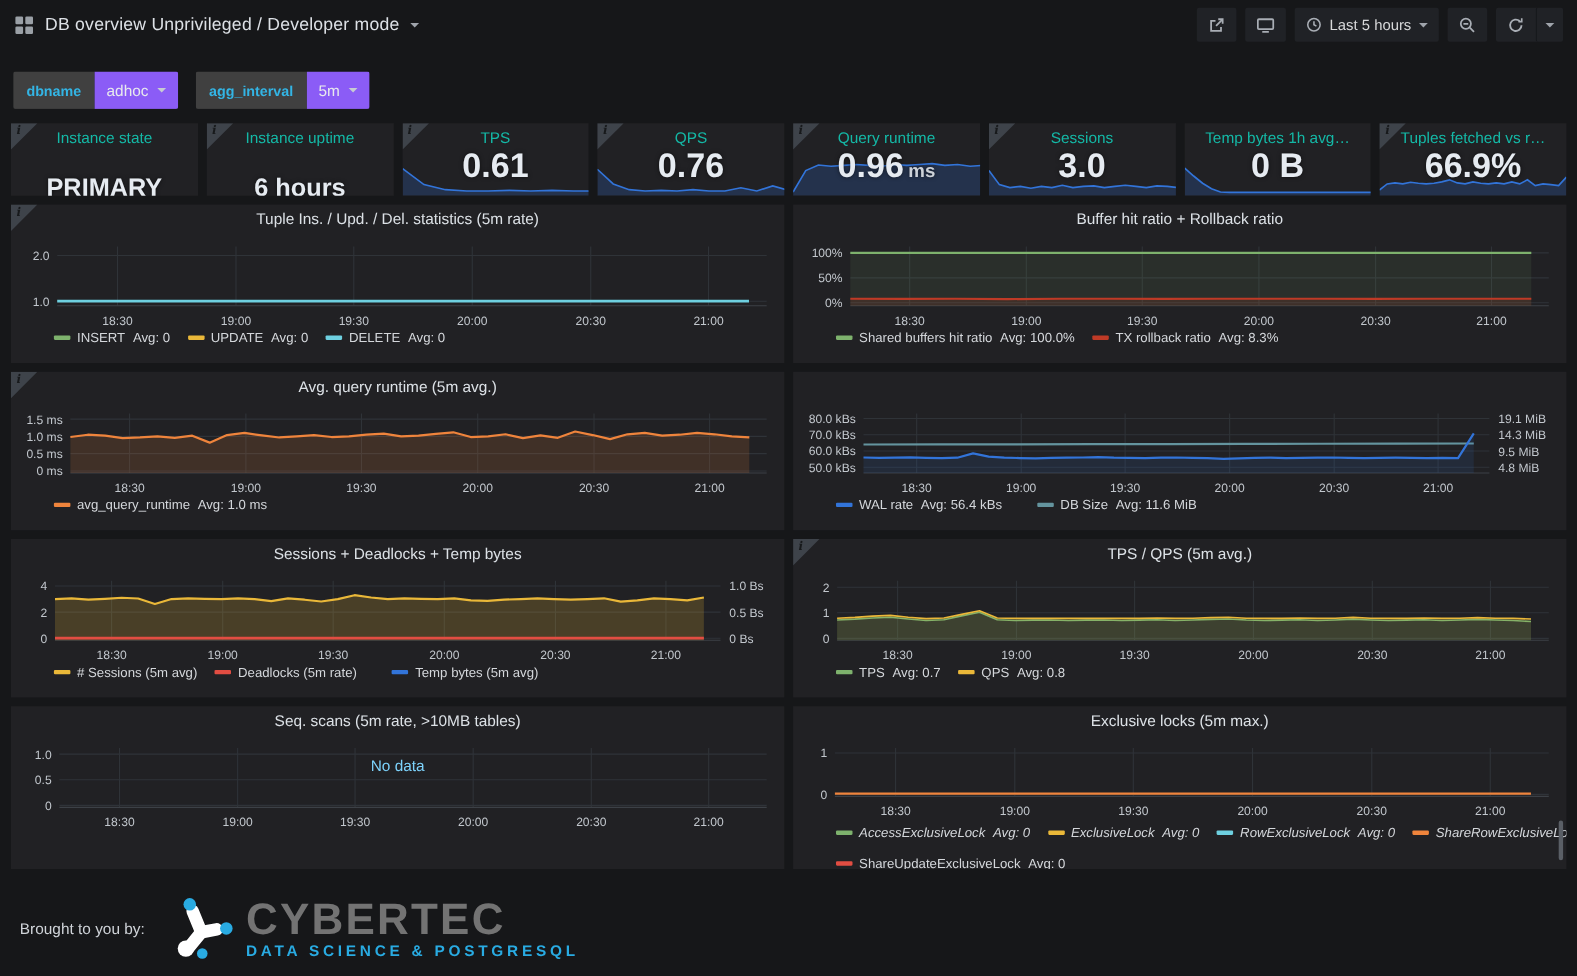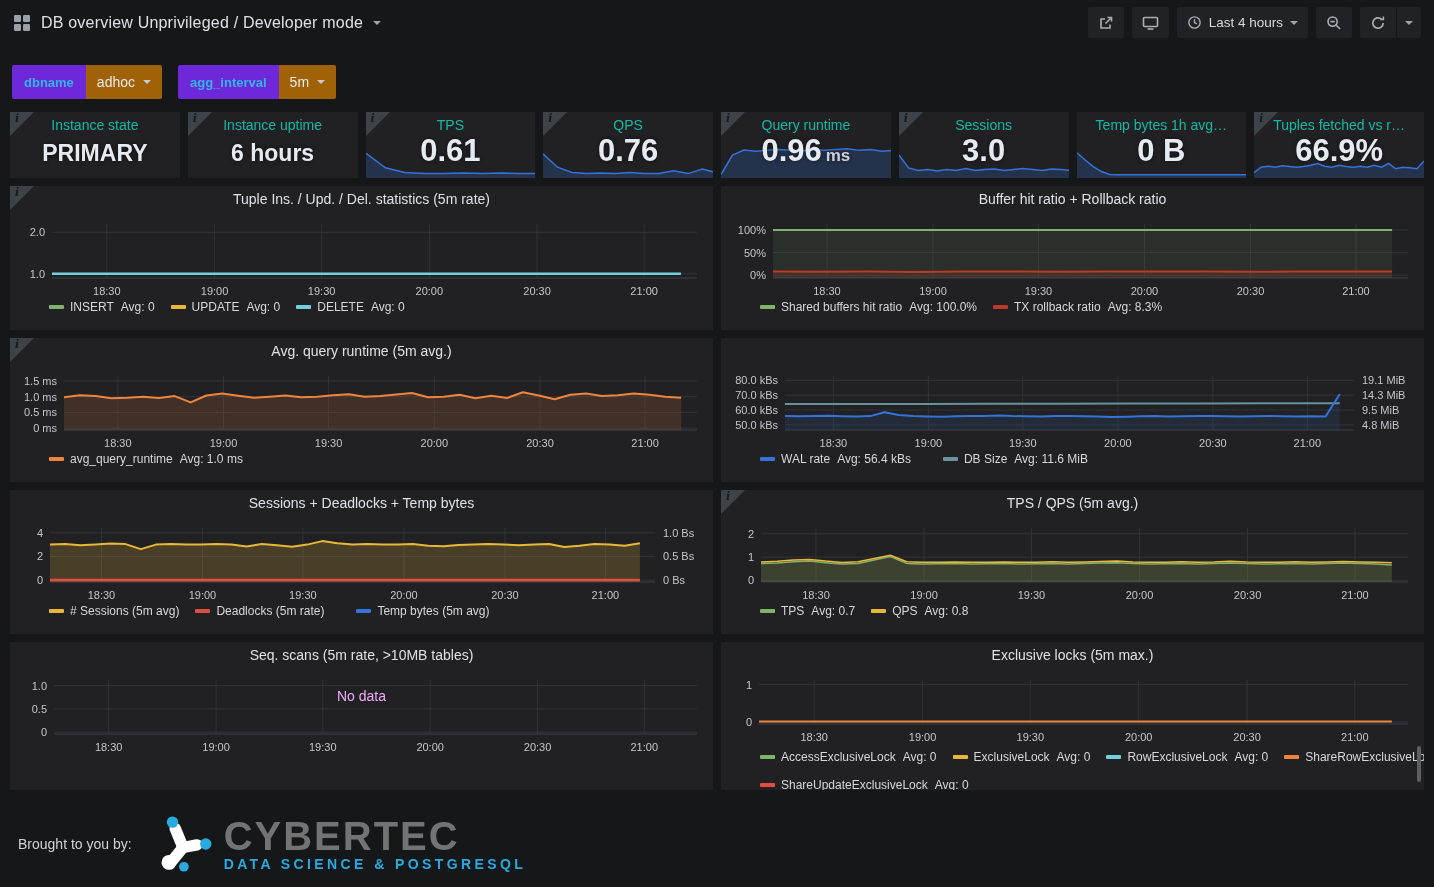--- a/index.html
+++ b/index.html
@@ -19,43 +19,43 @@
   .navbtn { border:none; outline:none; cursor:pointer; background:#202226; color:#b2b6bc;
             height:31px; border-radius:2px; display:inline-flex; align-items:center; gap:7px; padding:0 10px; font-family:inherit; }
   .navbtn svg { display:block; }
   .timebtn span { font-size:13.5px; color:#d8d9da; }
   .split { display:inline-flex; background:#202226; border-radius:2px; }
   .split .navbtn { background:transparent; }
   .split .navbtn + .navbtn { border-left:1px solid #141619; padding:0 8px; }
   
   .filters { display:flex; margin:20px 0 0 12px; }
   .filter { display:inline-flex; margin-right:16px; border-radius:2px; overflow:hidden; height:34px; }
-  .f-label { background:#6d28d9; color:#33b5e5; font-size:13px; font-weight:600; display:flex; align-items:center; padding:0 12px; }
-  .f-value { background:#a16207; color:#e8eaed; font-size:14px; display:flex; align-items:center; padding:0 11px; cursor:pointer; }
+  .f-label { background:#404040; color:#33b5e5; font-size:13px; font-weight:600; display:flex; align-items:center; padding:0 12px; }
+  .f-value { background:#8b5cf6; color:#e8eaed; font-size:14px; display:flex; align-items:center; padding:0 11px; cursor:pointer; }
   .f-value .caret { margin-left:8px; border-top-color:#c7ccd2; }
   
   .stats { display:flex; gap:8px; margin:13px 10px 0; }
   .stat-panel { position:relative; flex:1 1 0; height:66px; background:#212124; overflow:hidden; }
   .stat-title { text-align:center; font-size:14px; color:#14b8a6; margin-top:5px; position:relative; z-index:2; white-space:nowrap; overflow:hidden; }
   .stat-value { text-align:center; font-weight:bold; font-size:31px; color:#e6ebf1; line-height:36px; position:relative; z-index:2; text-shadow:0 0 4px rgba(0,0,0,.55); }
-  .stat-value.med { font-size:23px; line-height:34px; margin-top:3px; }
+  .stat-value.med { font-size:23px; line-height:34px; margin-top:20px; }
   .stat-value .unit { font-size:17px; font-weight:bold; color:#cdd2d8; margin-left:4px; }
   .stat-spark { position:absolute; left:0; bottom:0; z-index:1; }
   
   .grid { display:grid; grid-template-columns:1fr 1fr; grid-template-rows:144px 144px 144px 148px; gap:8px; margin:8px 10px 0; }
   .panel { position:relative; background:#212124; overflow:hidden; }
   .ptitle { position:absolute; top:5px; left:0; width:100%; text-align:center; margin:0; font-size:14px; font-weight:500; color:#dce1e6; cursor:pointer; z-index:2; }
   .plot { position:absolute; top:0; left:0; }
   .legend { position:absolute; left:39px; right:14px; display:flex; justify-content:flex-start; font-size:12px; color:#d4d7db; white-space:nowrap; z-index:2; }
   .lg-group { display:flex; }
   .lg-item { display:inline-flex; align-items:center; margin-right:16px; cursor:pointer; }
   .lg-group.right .lg-item { margin-right:0; margin-left:16px; }
   .swatch { display:inline-block; width:15px; height:4px; border-radius:1px; margin-right:6px; }
   .lg-val { margin-left:7px; }
-  .nodata { position:absolute; width:100%; text-align:center; font-size:14px; color:#f0abfc; z-index:2; }
+  .nodata { position:absolute; width:100%; text-align:center; font-size:14px; color:#7dd3fc; z-index:2; }
   .pcorner { position:absolute; top:0; left:0; width:0; height:0; border-top:24px solid #3e434a; border-right:24px solid transparent; z-index:3; cursor:pointer; }
   .pcorner span { position:absolute; top:-24px; left:5px; font-family:"DejaVu Serif",serif; font-style:italic; font-weight:bold; font-size:11px; color:#17191b; }
   .scrollthumb { position:absolute; width:4px; border-radius:2px; background:#5a5f66; right:3px; z-index:4; }
   
   .footer { display:flex; align-items:center; margin:26px 0 0 18px; }
   .footer-text { font-size:14px; color:#cfd3d8; margin-right:22px; }
   .brand { display:flex; align-items:center; cursor:pointer; }
   .brand-name { font-size:40px; font-weight:bold; color:#737373; letter-spacing:2px; line-height:38px; }
   .brand-tag { font-size:14px; font-weight:bold; letter-spacing:3.4px; margin-top:1px; }
   .brand-txt { display:flex; flex-direction:column; margin-left:12px; }
@@ -90,21 +90,21 @@
       <svg width="17" height="16" viewBox="0 0 17 16" fill="none" stroke="#a9aeb5" stroke-width="1.6">
           <rect x="1.5" y="2.5" width="14" height="9" rx="1"></rect>
           <path d="M5.5 14h6"></path>
         </svg>
     </button>
     <button class="navbtn timebtn">
       <svg width="15" height="15" viewBox="0 0 16 16" fill="none" stroke="#a9aeb5" stroke-width="1.5">
           <circle cx="8" cy="8" r="6"></circle>
           <path d="M8 4.5V8l2.4 1.4"></path>
         </svg>
-      <span>Last 4 hours</span>
+      <span>Last 5 hours</span>
       <span class="caret"></span>
     </button>
     <button class="navbtn">
       <svg width="16" height="16" viewBox="0 0 16 16" fill="none" stroke="#a9aeb5" stroke-width="1.6">
           <circle cx="6.6" cy="6.6" r="4.6"></circle>
           <path d="M4.4 6.6h4.4"></path>
           <path d="M10.2 10.2L14 14"></path>
         </svg>
     </button>
     <div class="split">
@@ -529,21 +529,21 @@
         <text x="526.048" y="99" text-anchor="middle" fill="#c2c7cd" font-size="11">20:30</text>
         <line x1="633.782" y1="38" x2="633.782" y2="82" stroke="#2f3338" stroke-width="1"></line>
         <text x="633.782" y="99" text-anchor="middle" fill="#c2c7cd" font-size="11">21:00</text>
         <line x1="38" y1="42.51282051282052" x2="687" y2="42.51282051282052" stroke="#2f3338" stroke-width="1"></line>
         <text x="31" y="46.51282051282052" text-anchor="end" fill="#c2c7cd" font-size="11">1</text>
         <line x1="38" y1="80.11965811965813" x2="687" y2="80.11965811965813" stroke="#2f3338" stroke-width="1"></line>
         <text x="31" y="84.11965811965813" text-anchor="end" fill="#c2c7cd" font-size="11">0</text>
         <line x1="38" y1="82" x2="687" y2="82" stroke="#3c4046" stroke-width="1"></line>
         <polyline points="38.0,79.4 670.8,79.4 " fill="none" stroke="#ef843c" stroke-width="2" stroke-linejoin="round"></polyline>
       </svg>
-      <div class="legend" style="top: 108px;">
+      <div class="legend" style="top: 108px; font-style: italic;">
         <div class="lg-group left">
           <span class="lg-item">
             <span class="swatch" style="background: rgb(126, 178, 109);"></span>
             <span>AccessExclusiveLock</span>
             <span class="lg-val">Avg: 0</span>
           </span>
           <span class="lg-item">
             <span class="swatch" style="background: rgb(234, 184, 57);"></span>
             <span>ExclusiveLock</span>
             <span class="lg-val">Avg: 0</span>

